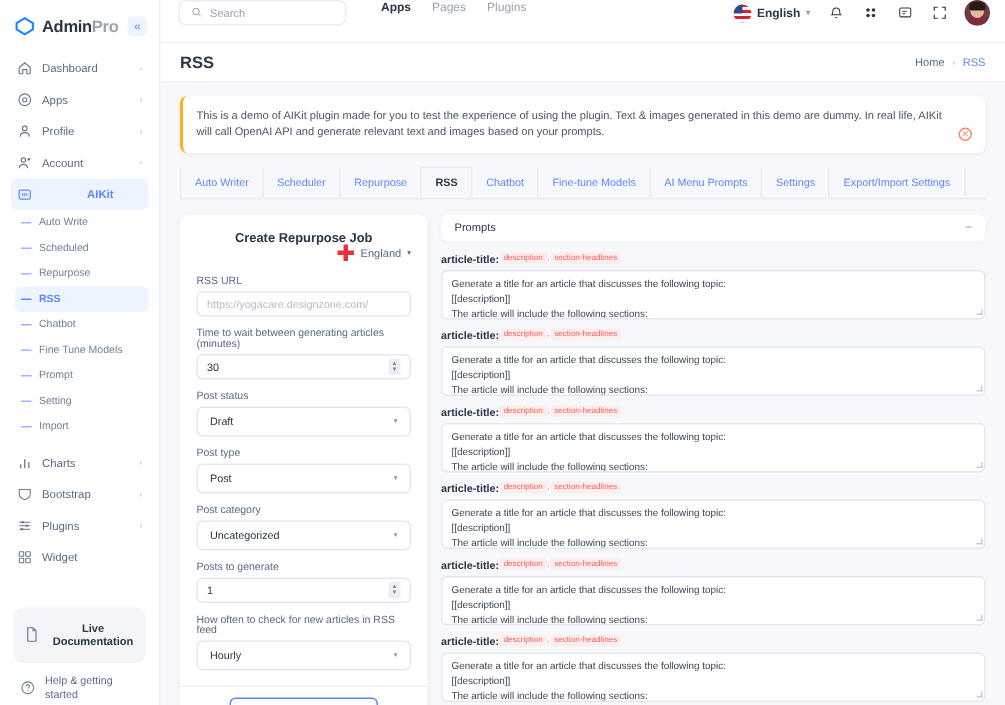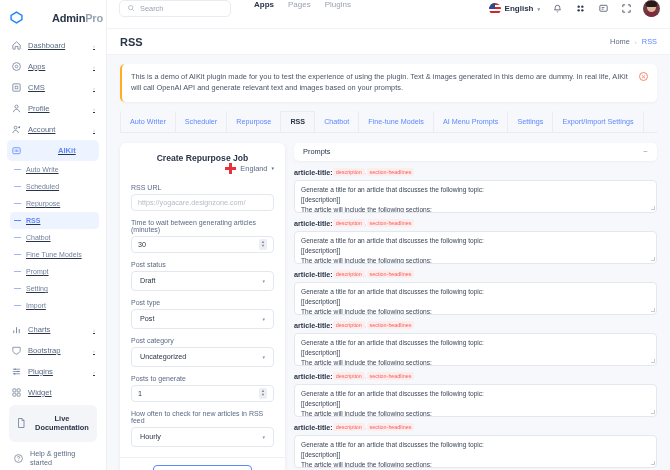--- a/index.html
+++ b/index.html
@@ -14,28 +14,28 @@
 
   
   .sidebar {
     width: 107px; height: 470px; background: #ffffff;
     border-right: 1px solid #eef0f4;
     display: flex; flex-direction: column;
     position: relative; overflow: hidden;
   }
   .brand { display: flex; align-items: center; padding: 11px 8px 9px 10px; gap: 5px; }
   .brand-logo { width: 13px; height: 13px; flex: 0 0 13px; }
-  .brand-text { font-size: 11px; font-weight: 700; letter-spacing: -.2px; white-space: nowrap; margin-left: 24px; }
+  .brand-text { font-size: 11px; font-weight: 700; letter-spacing: -.2px; white-space: nowrap; }
   .brand-text .pro { color: #9aa2b1; font-weight: 600; }
   .collapse-btn {
     margin-left: auto; width: 13px; height: 13px; border-radius: 3px;
     background: #eef4ff; color: #5d87ff; font-size: 8px;
     display: flex; align-items: center; justify-content: center;
   }
-  .nav { flex: 1; padding: 2px 7px 0 7px; overflow: hidden; text-decoration: underline; }
+  .nav { flex: 1; padding: 2px 7px 0 7px; overflow: hidden; }
   .nav-item {
     display: flex; align-items: center; gap: 6px;
     height: 21px; padding: 0 4px; border-radius: 5px;
     color: #5a6a85; font-size: 7.6px; white-space: nowrap;
   }
   .nav-item .ico { width: 11px; height: 11px; flex: 0 0 11px; display: flex; align-items: center; justify-content: center; }
   .nav-item .label { flex: 1; }
   .nav-item .chev { font-size: 6px; color: #b6bdc9; }
   .nav-item.active { background: #eef4ff; color: #5d87ff; font-weight: 600; gap: 36px; }
   .nav-item.active .chev { color: #5d87ff; }
@@ -102,21 +102,21 @@
   }
   .pagehead h1 { font-size: 11px; font-weight: 700; }
   .crumb { margin-left: auto; display: flex; align-items: center; gap: 5px; font-size: 7.4px; color: #5a6a85; }
   .crumb .sep { color: #b6bdc9; font-size: 6px; }
   .crumb .cur { color: #5d87ff; }
 
   .content { flex: 1; overflow: hidden; padding: 9px 13px 0 13px; }
 
   .alert {
     background: #fff; border-radius: 5px; border-left: 2.5px solid #ffae1f;
-    padding: 7px 9px 8px 9px; display: flex; align-items: flex-start; gap: 6px;
+    padding: 7px 9px 8px 9px; display: flex; align-items: flex-end; gap: 6px;
     box-shadow: 0 1px 3px rgba(45,53,69,.05); margin-bottom: 9px;
   }
   .alert p { font-size: 7.4px; line-height: 1.55; color: #4a5568; flex: 1; }
   .alert .close {
     width: 9px; height: 9px; border-radius: 50%; border: .8px solid #fa896b; color: #fa896b;
     font-size: 6px; display: flex; align-items: center; justify-content: center; flex: 0 0 9px; margin-top: 1px;
   }
 
   .tabs { display: flex; align-items: stretch; border-bottom: 1px solid #eaecf1; margin-bottom: 10px; }
   .tab {
@@ -217,30 +217,20 @@
         <span class="chev">›</span>
       </div>
       <div class="nav-item">
         <span class="ico">
             <svg viewBox="0 0 24 24" width="11" height="11">
               <circle cx="12" cy="12" r="8.5" fill="none" stroke="#6b7a93" stroke-width="1.7"></circle>
               <circle cx="12" cy="12" r="3" fill="none" stroke="#6b7a93" stroke-width="1.5"></circle>
             </svg>
           </span>
         <span class="label">Apps</span>
-        <span class="chev">›</span>
-      </div>
-      <div class="nav-item">
-        <span class="ico">
-            <svg viewBox="0 0 24 24" width="11" height="11">
-              <rect x="4" y="4" width="16" height="16" rx="1.5" fill="none" stroke="#6b7a93" stroke-width="1.7"></rect>
-              <rect x="9" y="9" width="6" height="6" fill="none" stroke="#6b7a93" stroke-width="1.4"></rect>
-            </svg>
-          </span>
-        <span class="label">CMS</span>
         <span class="chev">›</span>
       </div>
       <div class="nav-item">
         <span class="ico">
             <svg viewBox="0 0 24 24" width="11" height="11">
               <circle cx="12" cy="8" r="3.4" fill="none" stroke="#6b7a93" stroke-width="1.7"></circle>
               <path d="M5.5 20c0-3.6 2.9-6 6.5-6s6.5 2.4 6.5 6" fill="none" stroke="#6b7a93" stroke-width="1.7"></path>
             </svg>
           </span>
         <span class="label">Profile</span>

